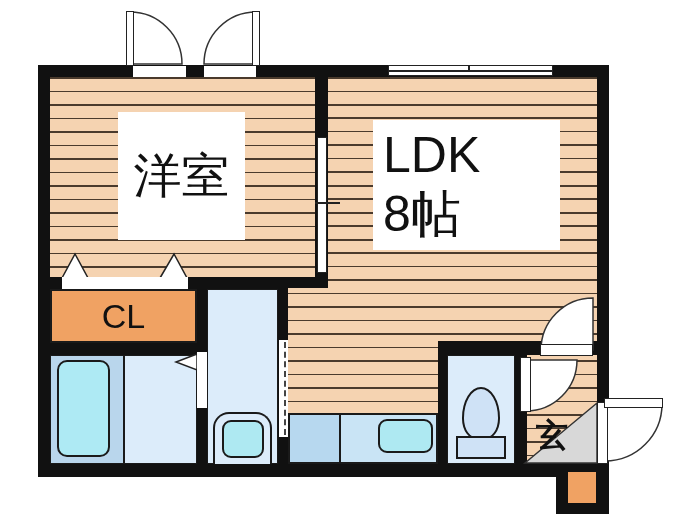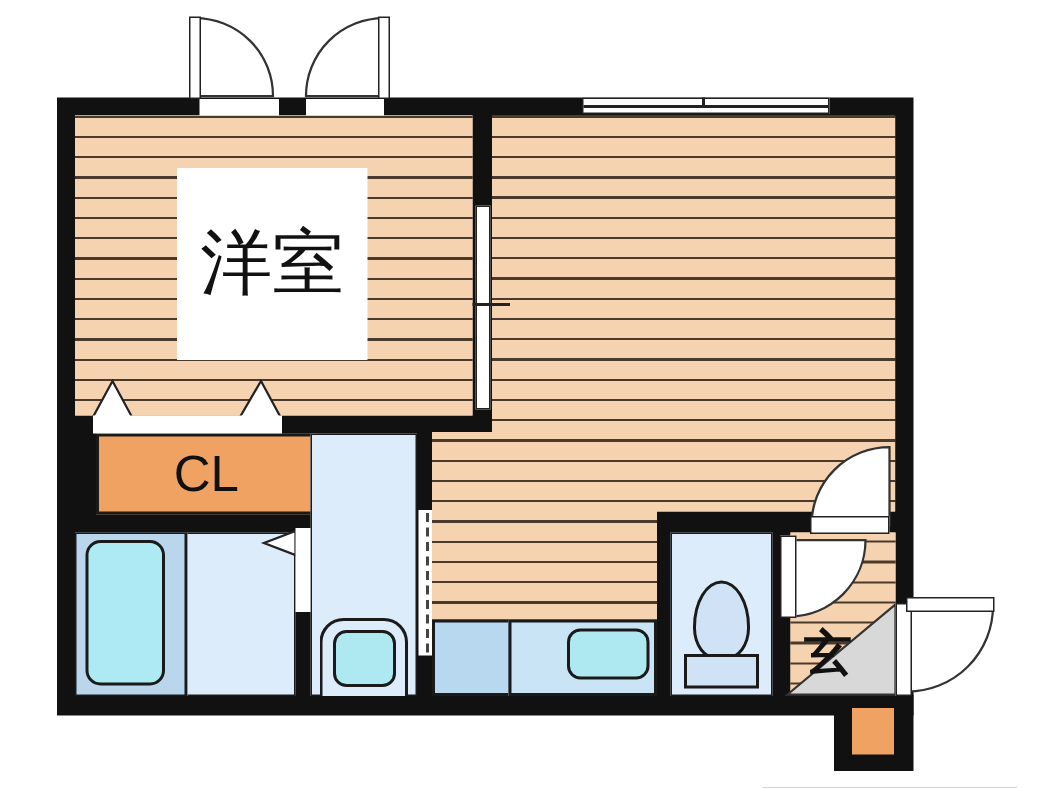--- a/index.html
+++ b/index.html
@@ -29,21 +29,21 @@
 <div class="plan">
 
   <div class="abs wall z1" style="left:38px;top:65px;width:571px;height:412px;"></div>
   <div class="abs wall z1" style="left:556px;top:463px;width:53px;height:51px;"></div>
 
   <div class="abs floor z10" style="left:50px;top:77px;width:265px;height:200px;"></div>
   <div class="abs floor z10" style="left:288px;top:77px;width:309px;height:336px;
        clip-path:polygon(40px 0,309px 0,309px 264px,150px 264px,150px 336px,0 336px,0 211px,40px 211px);"></div>
   <div class="abs floor z10" style="left:527px;top:355px;width:70px;height:108px;background-position-y:-8px;"></div>
 
-  <div class="abs z10 label-box" style="left: 64px; top: 289px; width: 147px; height: 54px; border: 2px solid rgb(26, 26, 26); display: flex; align-items: center; justify-content: center; font-size: 34px; background-color: rgb(240, 162, 99);">
+  <div class="abs z10 label-box" style="left: 50px; top: 289px; width: 147px; height: 54px; border: 2px solid rgb(26, 26, 26); display: flex; align-items: center; justify-content: center; font-size: 34px; background-color: rgb(240, 162, 99);">
     <span>CL</span>
   </div>
 
   <div class="abs room-blue z10" style="left: 50px; top: 355px; width: 75px; height: 109px; border-right-width: 2px; background-color: rgb(185, 214, 236);"></div>
   <div class="abs room-blue z10" style="left: 125px; top: 355px; width: 72px; height: 109px; border-left: none; background-color: rgb(220, 236, 250);"></div>
   <div class="abs fixture z20" style="left: 57px; top: 360px; width: 53px; height: 97px; border-radius: 10px; background-color: rgb(174, 234, 244);"></div>
 
   <div class="abs room-blue z10" style="left: 207px; top: 289px; width: 71px; height: 175px; background-color: rgb(220, 236, 250);"></div>
   <div class="abs fixture z20" style="left: 213px; top: 412px; width: 59px; height: 52px; border-bottom: none; border-radius: 16px 16px 0px 0px; background-color: rgb(220, 236, 250);"></div>
   <div class="abs fixture z20" style="left: 222px; top: 420px; width: 42px; height: 38px; border-radius: 9px; background-color: rgb(174, 233, 242);"></div>
@@ -94,15 +94,20 @@
 
   <div class="abs doorleaf z40" style="left:520px;top:357px;width:11px;height:55px;"></div>
 
   <div class="abs doorleaf z40" style="left:597px;top:402px;width:11px;height:62px;"></div>
   <div class="abs doorleaf z40" style="left:604px;top:398px;width:59px;height:10px;"></div>
 
   <div class="abs label-box z50" style="left:118px;top:112px;width:127px;height:128px;font-size:48px;
        display:flex;flex-direction:column;justify-content:center;">
     <div class="ln">洋室</div>
   </div>
+  <div class="abs label-box z50" style="left:373px;top:120px;width:187px;height:130px;font-size:50px;
+       display:flex;flex-direction:column;justify-content:center;text-align:left;padding-left:10px;">
+    <div class="ln">LDK</div>
+    <div class="ln">8帖</div>
+  </div>
   <div class="abs z50" style="left:536px;top:414px;font-size:32px;font-weight:600;color:#111;">玄</div>
 
 </div>
 
 </body></html>

